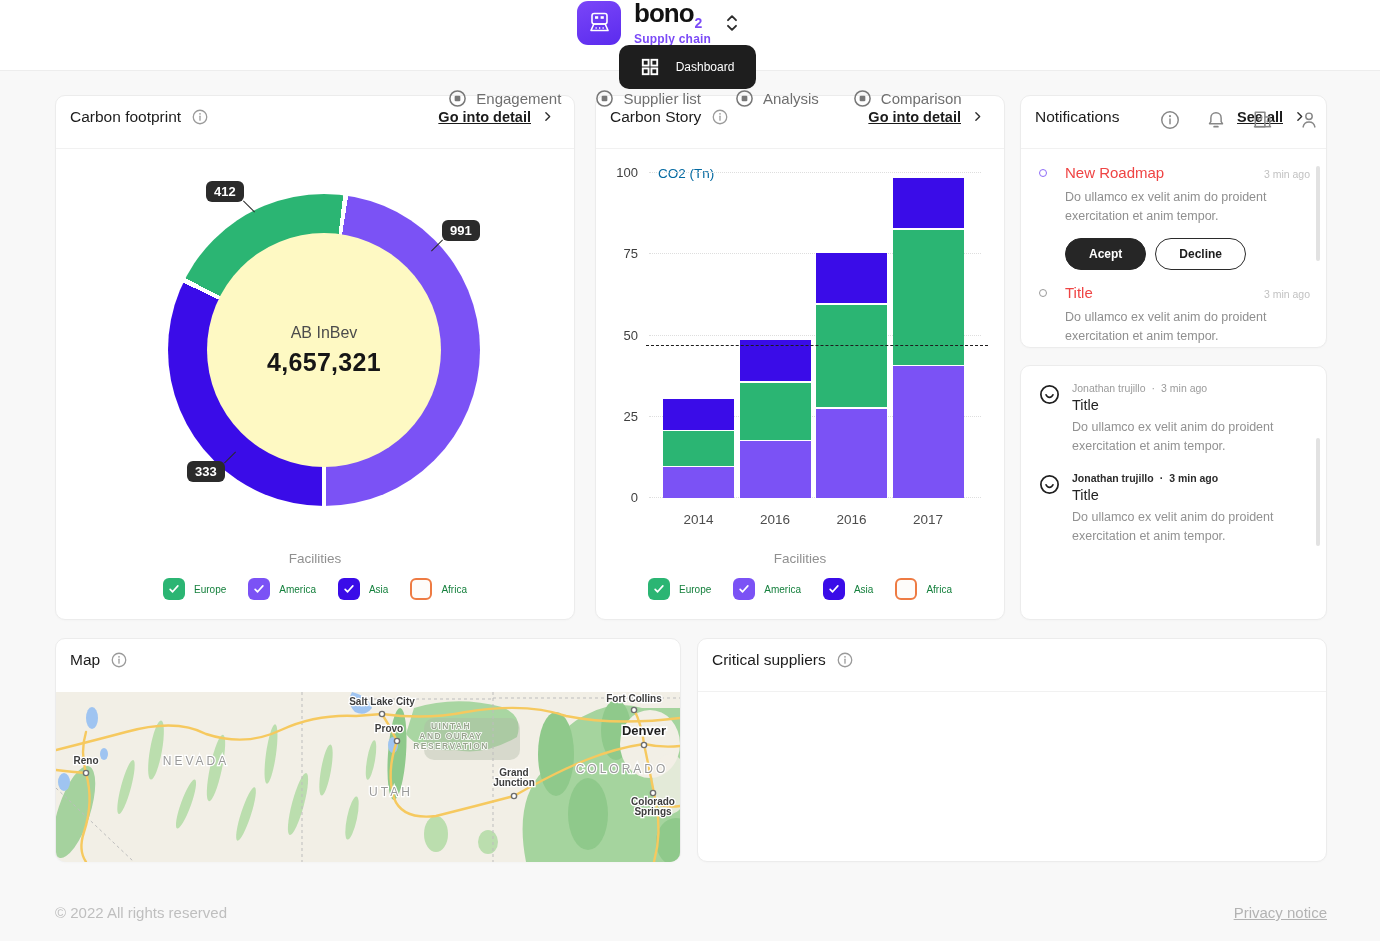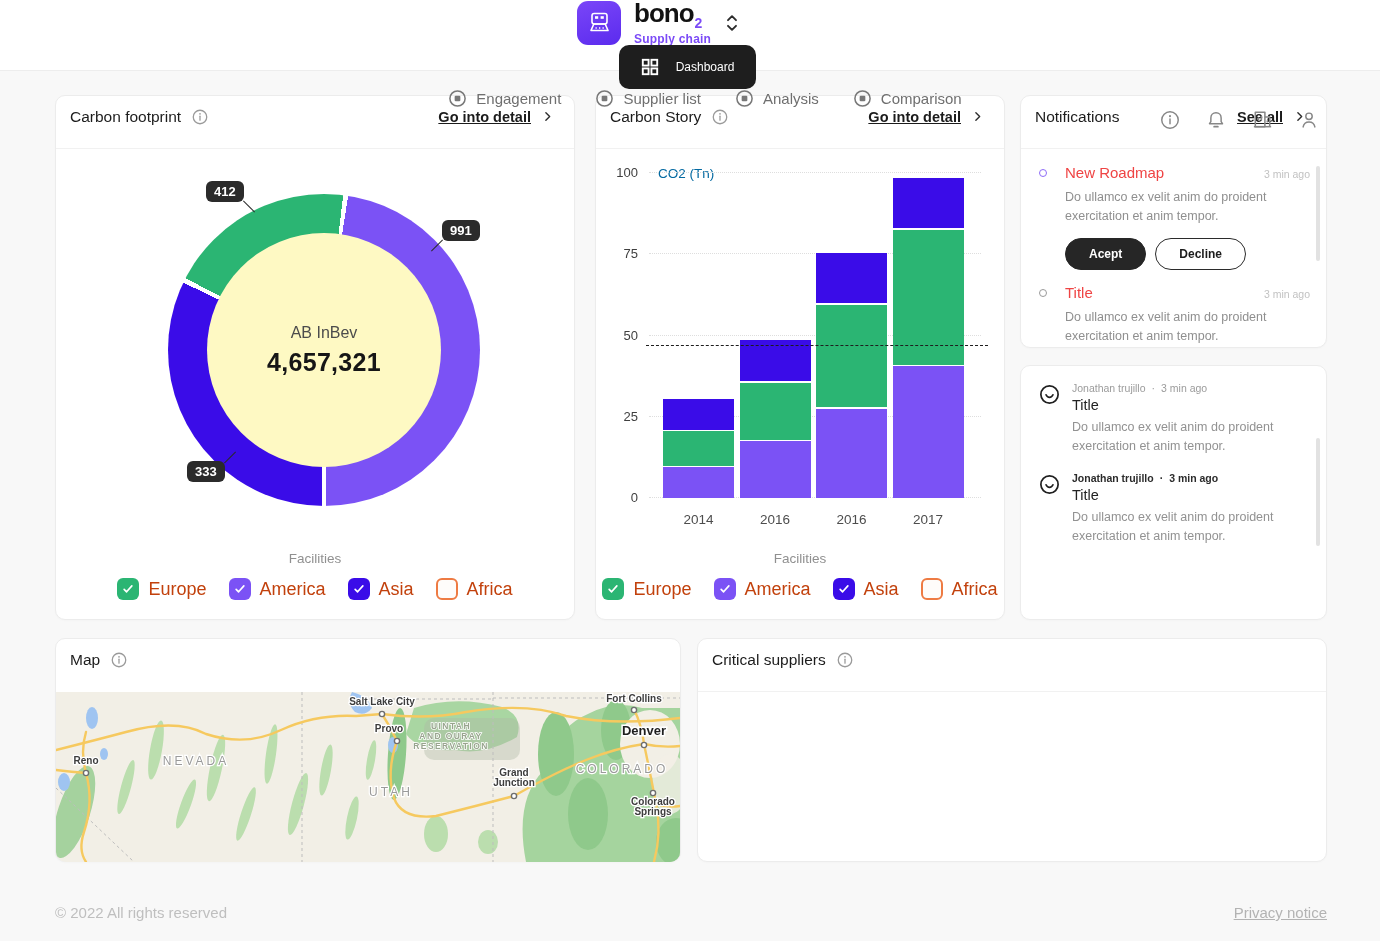--- a/index.html
+++ b/index.html
@@ -58,21 +58,21 @@
   #badge-america::after { left:-13px; bottom:-5px; transform:rotate(-45deg); }
   #badge-asia    { left:19px; top:267px; }
   #badge-asia::after    { right:-13px; top:-4px; transform:rotate(-45deg); }
 
   .facilities-label { position:absolute; left:0; width:100%; top:455px; text-align:center;
                       font-size:13.5px; color:#909090; }
   .legend-row { position:absolute; left:0; width:100%; top:482px; display:flex; justify-content:center; gap:22px; }
   .legend-item { display:flex; align-items:center; gap:9px; cursor:pointer; }
   .legend-item .cb { width:22px; height:22px; border-radius:6px; display:flex; align-items:center; justify-content:center; }
   .legend-item .cb.un { background:#FEFCFA; border:2px solid #EE7B43; }
-  .legend-label { font-size:18px; color:#c2410c; }
+  .legend-label { font-size:10px; color:#15803d; }
 
   
   #barchart { position:absolute; left:0; top:0; width:410px; height:450px; }
   #plot { position:absolute; left:53px; top:77px; width:332px; height:325px; }
   .gridline { position:absolute; left:0; width:332px; border-top:1.5px dotted #DEDEDE; }
   .ytick { position:absolute; left:10px; width:32px; text-align:right; font-size:13px; color:#3f3f3f; }
   .ylabel { position:absolute; left:57px; top:70px; font-size:13.5px; color:#0369a1; background:#fff; padding:0 5px; }
   .seg { position:absolute; }
   .threshold { position:absolute; left:50px; width:342px; border-top:1.6px dashed #1e1e1e; }
   .xtick { position:absolute; top:416px; width:71px; text-align:center; font-size:13.5px; color:#4d4d4d; }

